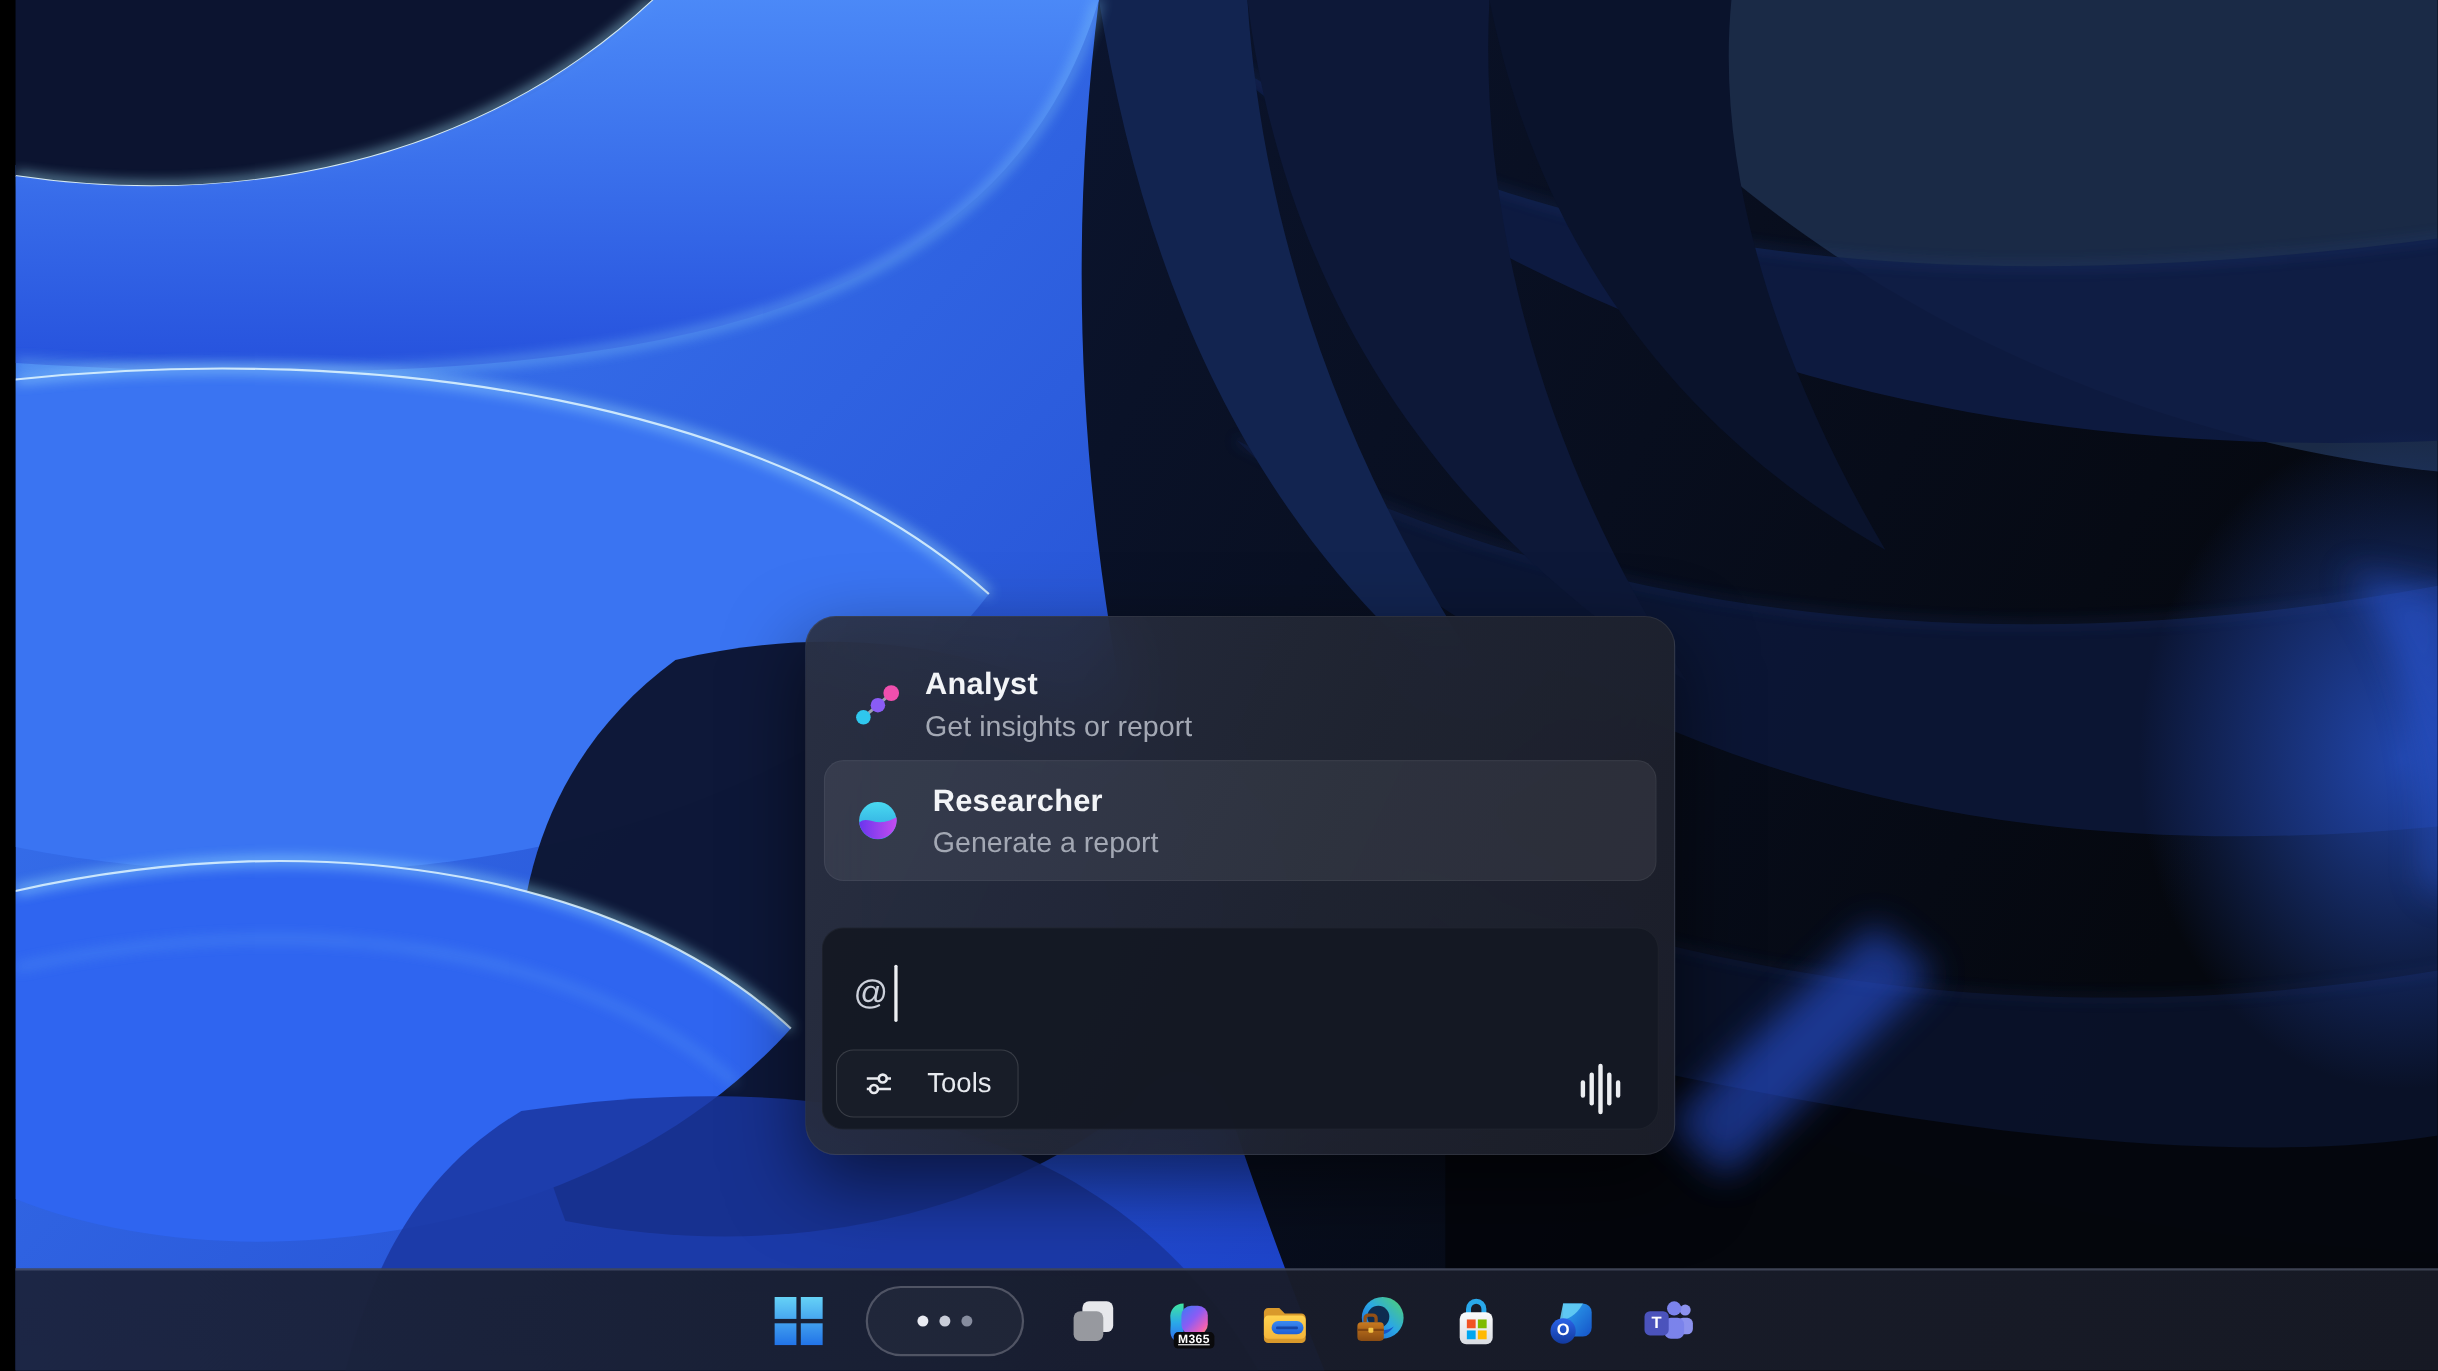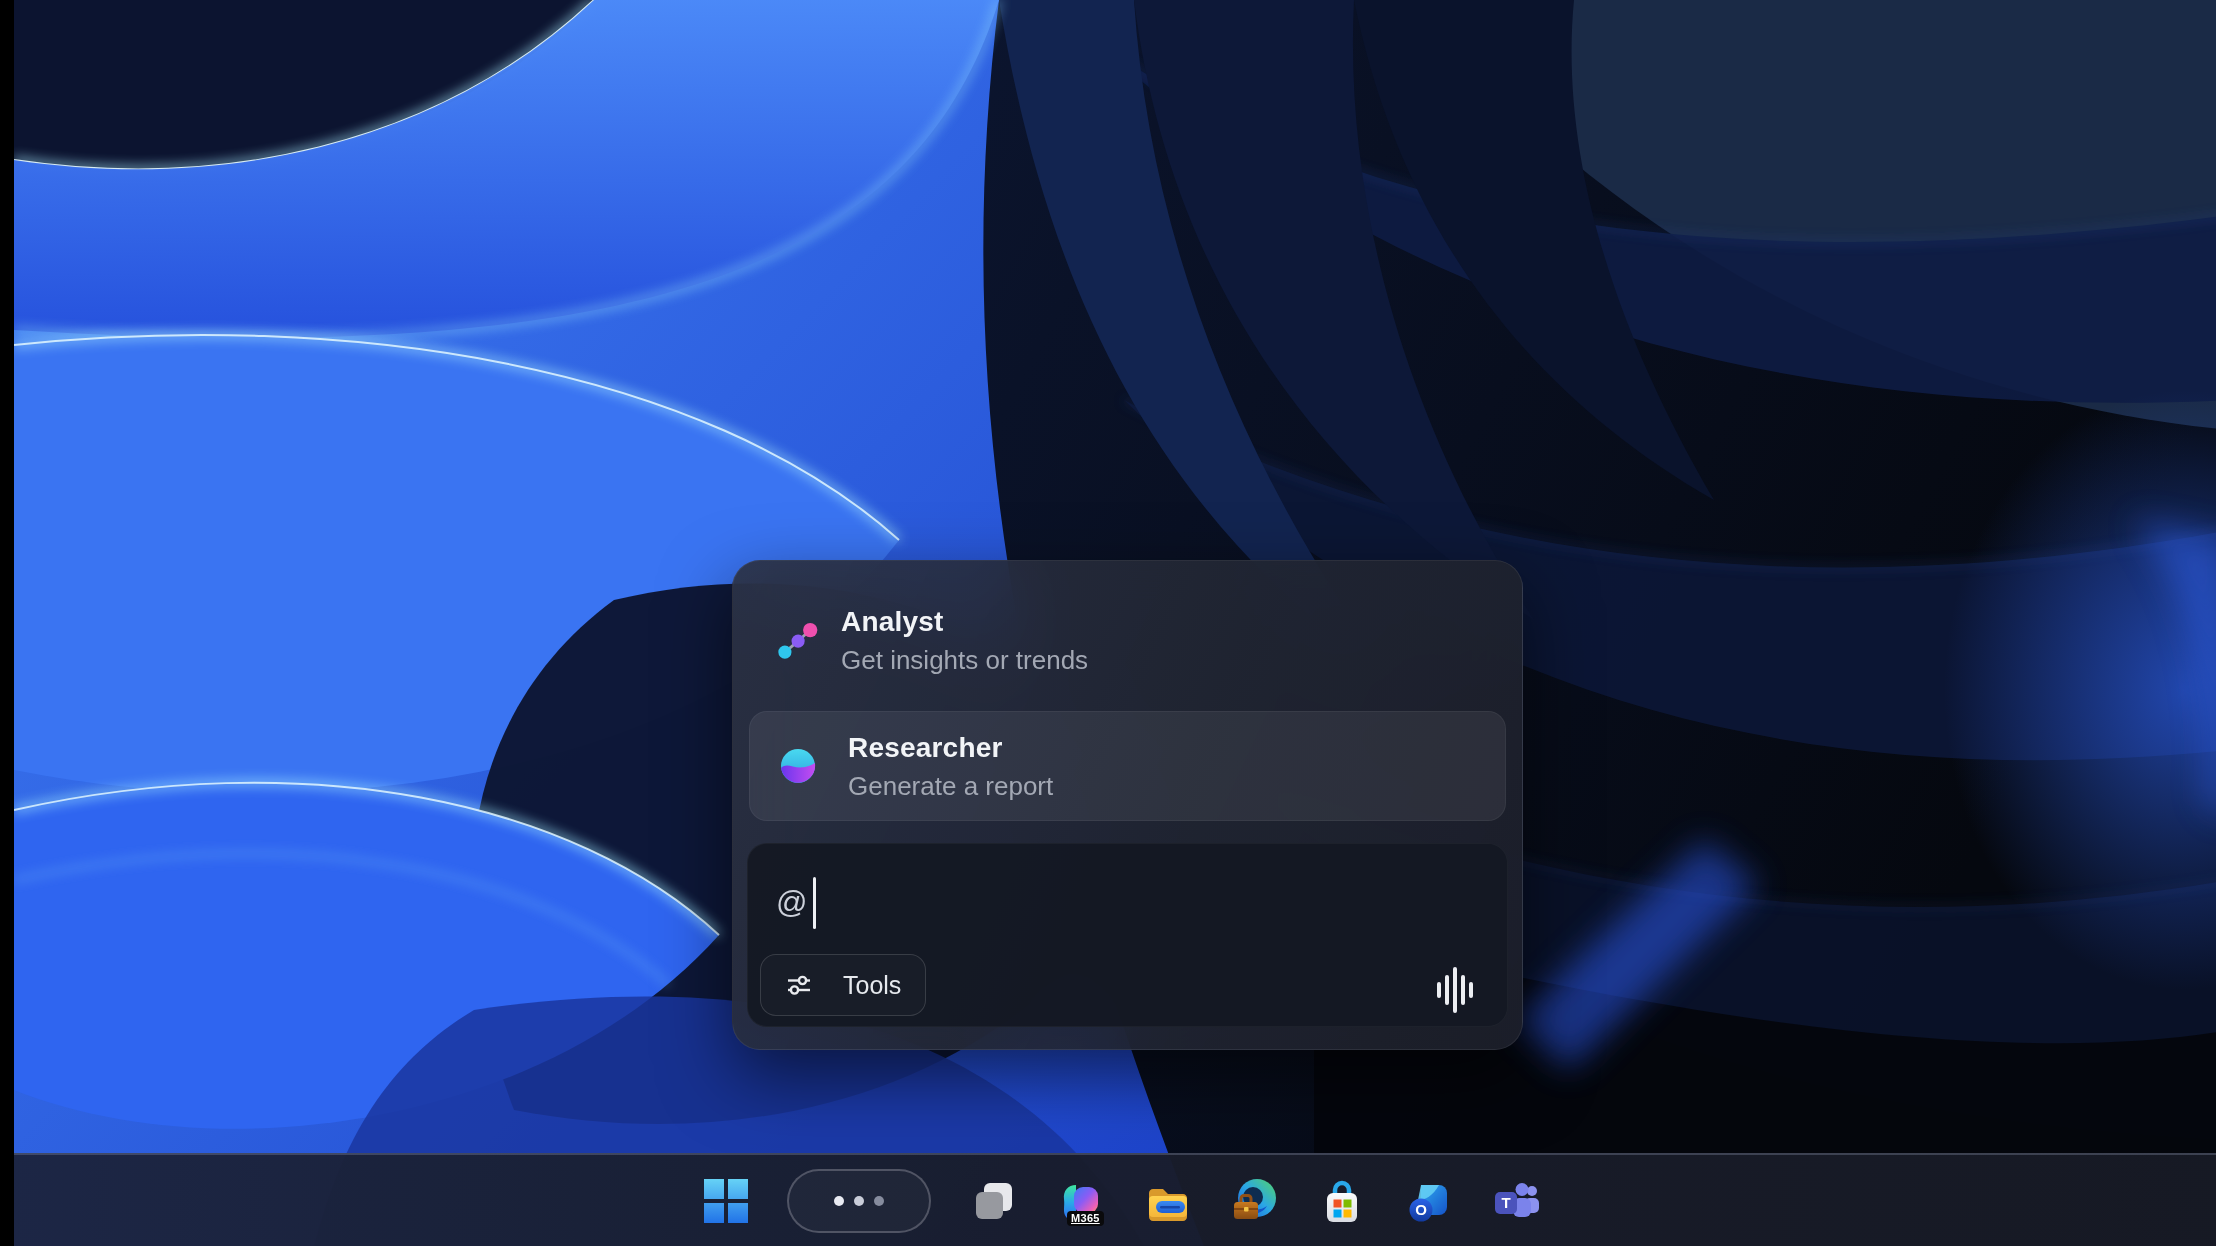--- a/index.html
+++ b/index.html
@@ -10,21 +10,21 @@
   
   .panel{position:absolute;left:718px;top:560px;width:789px;height:488px;
          border-radius:28px;
          background:linear-gradient(115deg,rgba(44,50,68,.90) 0%,rgba(33,37,50,.93) 55%,rgba(28,31,42,.95) 100%);
          backdrop-filter:blur(36px) saturate(1.15);
          border:1px solid rgba(255,255,255,.07);
          box-shadow:0 26px 70px rgba(0,0,0,.55);}
   .agent-row{position:absolute;left:16px;width:757px;height:110px;border-radius:18px;
              display:flex;align-items:center;padding-left:26px;box-sizing:border-box;gap:22px;cursor:default;}
   .agent-row.r1{top:24px;}
-  .agent-row.r2{top:150px;background:rgba(255,255,255,.07);border:1px solid rgba(255,255,255,.05);gap:28px;}
+  .agent-row.r2{top:130px;background:rgba(255,255,255,.07);border:1px solid rgba(255,255,255,.05);gap:28px;}
   .agent-icon{width:44px;height:44px;flex:0 0 44px;display:flex;align-items:center;justify-content:center;}
   .agent-text{display:flex;flex-direction:column;gap:6px;}
   .agent-name{font-size:28px;font-weight:600;color:#f2f4f7;letter-spacing:.2px;line-height:34px;}
   .agent-desc{font-size:26px;font-weight:400;color:#a3a8b4;line-height:30px;}
 
   .composer{position:absolute;left:14px;top:282px;width:761px;height:184px;border-radius:20px;
             background:rgba(20,24,35,.92);border:1px solid rgba(255,255,255,.04);box-sizing:border-box;}
   .prompt-line{position:absolute;left:28px;top:30px;height:58px;display:flex;align-items:center;gap:6px;}
   .at-text{font-size:31px;color:#ccd0da;}
   .caret{display:inline-block;width:3px;height:52px;background:#eef0f4;border-radius:1.5px;}
@@ -135,21 +135,21 @@
       <span class="agent-icon">
         <svg width="44" height="44" viewBox="0 0 40 40">
           <polyline points="9,31 21,21 32,11" stroke="#9aa0b0" stroke-width="2.5" fill="none"></polyline>
           <circle cx="9" cy="31" r="6" fill="#2fc7ee"></circle>
           <circle cx="21" cy="21" r="6" fill="#8a5cf5"></circle>
           <circle cx="32" cy="11" r="6.5" fill="#ef4fae"></circle>
         </svg>
       </span>
       <span class="agent-text">
         <span class="agent-name">Analyst</span>
-        <span class="agent-desc">Get insights or trends</span>
+        <span class="agent-desc">Get insights or report</span>
       </span>
     </div>
 
     <div class="agent-row r2">
       <span class="agent-icon">
         <svg width="44" height="44" viewBox="0 0 44 44">
           <defs>
             <linearGradient id="cyTop" x1="0" y1="0" x2="0" y2="1">
               <stop offset="0" stop-color="#49d9f0"></stop>
                 <stop offset="1" stop-color="#2a9fdd"></stop>

